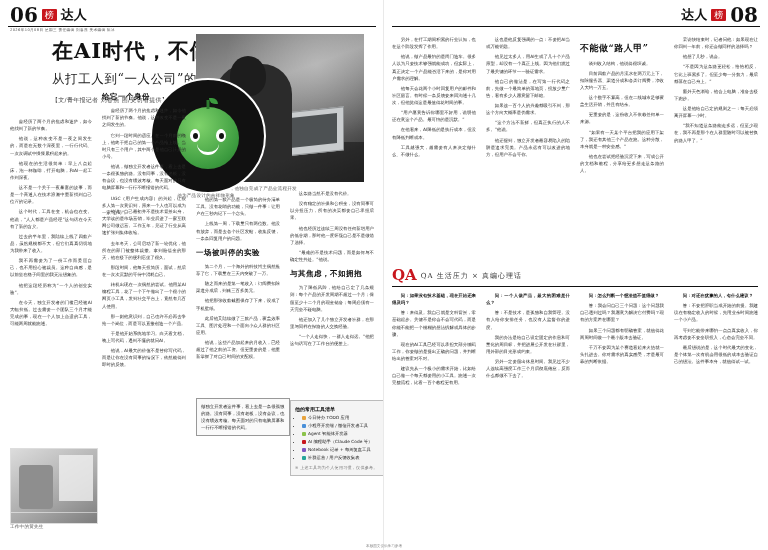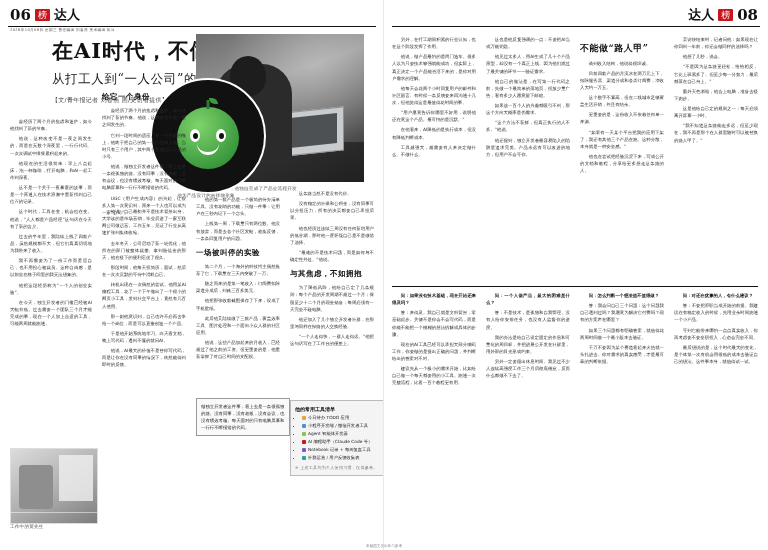--- a/index.html
+++ b/index.html
@@ -16,21 +16,21 @@
   .left-page{position:absolute;left:0;top:0;width:384px;height:550px;background:#fff;}
   .right-page{position:absolute;left:384px;top:0;width:384px;height:550px;background:#fff;}
   .gutter{position:absolute;left:383px;top:0;width:2px;height:550px;background:#e9e9e9;}
 
   
   .masthead{position:absolute;top:6px;height:18px;display:flex;align-items:center;gap:4px;}
   .mast-left{left:10px;}
   .mast-right{right:10px;flex-direction:row;}
   .folio{
     font-family:"DejaVu Serif","Liberation Serif",serif;
-    font-size:15px;font-weight:bold;color:#111;letter-spacing:0px;line-height:1;
+    font-size:20px;font-weight:bold;color:#111;letter-spacing:0px;line-height:1;
   }
   .mast-badge{
     background:#c8161d;color:#fff;font-size:9px;padding:1px 3px;border-radius:1px;
     font-family:"DejaVu Sans","Liberation Sans",sans-serif;line-height:1.2;
   }
   .mast-word{font-family:"DejaVu Serif","Liberation Serif",serif;font-size:13px;font-weight:bold;color:#111;}
   .mast-rule{position:absolute;height:1px;background:#111;}
   .rule-left{left:8px;right:8px;top:26px;}
   .rule-right{left:8px;right:8px;top:26px;}
   .mast-sub{
@@ -315,20 +315,24 @@
 
   <div class="col rc4">
     <p>采访快结束时，记者问他：如果现在让你回到一年前，你还会做同样的选择吗？</p>
     <p>他想了几秒，说会。</p>
     <p>“不是因为这条路更轻松，恰恰相反，它比上班累多了。但至少每一分努力，最后都落在自己身上。”</p>
     <p>窗外天色渐暗，他合上电脑，准备去楼下跑步。</p>
     <p>这是他给自己定的规则之一：每天必须离开屏幕一小时。</p>
     <p>“我不知道这条路能走多远，但至少现在，我不再是那个在人群里随时可以被替换的路人甲了。”</p>
   </div>
 
+  <div class="qa-head">
+    <span class="qa-mark">QA</span>
+    <span class="qa-title">QA 生活压力 × 真编心理话</span>
+  </div>
   <div class="qa-rule"></div>
 
   <div class="col qa-col qa1">
     <p class="qa-q">问：如果没有技术基础，现在开始还来得及吗？</p>
     <p>答：来得及。我自己就是文科背景，零基础起步。关键不是你会不会写代码，而是你能不能把一个模糊的想法拆解成具体的步骤。</p>
     <p>现在的AI工具已经可以承担大部分编码工作，你要做的是提出正确的问题，并判断给出的答案对不对。</p>
     <p>建议先从一个极小的需求开始，比如给自己做一个每天都要用的小工具。跑通一次完整流程，比看一百个教程更有用。</p>
   </div>
   <div class="col qa-col qa2">
     <p class="qa-q">问：一个人做产品，最大的困难是什么？</p>

